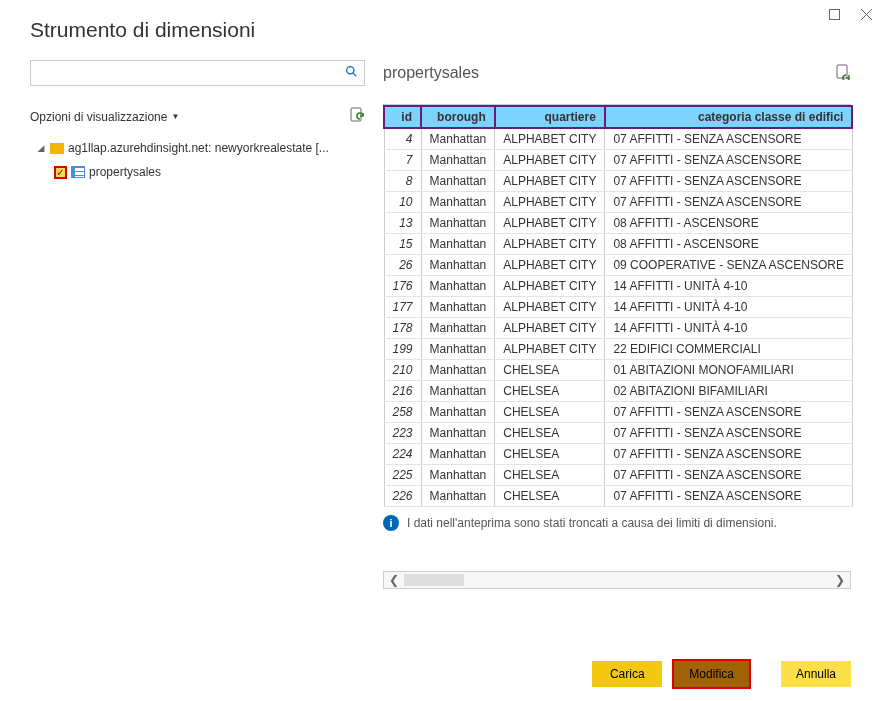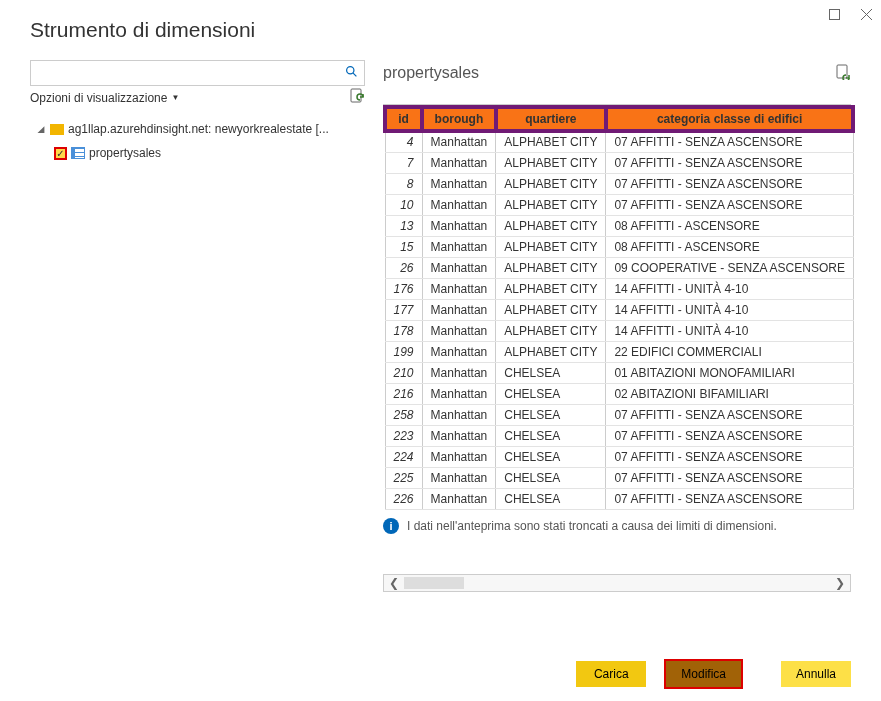--- a/index.html
+++ b/index.html
@@ -6,48 +6,48 @@
   html, body { width: 881px; height: 701px; font-family: "Segoe UI", Arial, sans-serif; font-size: 12px; color: #333; background: #fff; }
   .window { width: 881px; height: 701px; position: relative; background: #fff; }
   .titlebar { position: absolute; top: 0; right: 0; height: 28px; display: flex; align-items: center; padding-right: 8px; gap: 18px; }
   .tb-btn { width: 14px; height: 14px; display: inline-flex; align-items: center; justify-content: center; cursor: pointer; color: #666; }
   .header { padding: 18px 30px 8px 30px; font-size: 21px; font-weight: 300; color: #333; }
   .body { position: absolute; top: 60px; left: 30px; right: 30px; bottom: 55px; display: flex; gap: 18px; }
   .left { width: 335px; display: flex; flex-direction: column; }
   .search { position: relative; width: 100%; height: 26px; border: 1px solid #ccc; display: flex; align-items: center; }
   .search input { border: none; outline: none; flex: 1; padding: 0 6px; font-size: 12px; background: transparent; }
   .search-icon { color: #0067b8; padding: 0 6px; font-size: 13px; }
-  .disp-row { display: flex; align-items: center; justify-content: space-between; margin-top: 2px; }
+  .disp-row { display: flex; align-items: center; justify-content: space-between; margin-top: 21px; }
   .disp-link { font-size: 12px; color: #333; display: inline-flex; align-items: center; gap: 4px; cursor: pointer; }
   .refresh-ico { color: #666; cursor: pointer; }
   .tree { margin-top: 10px; font-size: 12px; }
   .tree-row { display: flex; align-items: center; height: 24px; padding-left: 6px; gap: 4px; cursor: pointer; }
   .tree-row.child { padding-left: 24px; }
   .caret { font-size: 9px; color: #666; width: 10px; text-align: center; }
   .folder-ico { width: 14px; height: 11px; background: #f2b500; display: inline-block; }
   .chk { width: 13px; height: 13px; border: 2px solid #d00; background: #ffd84a; display: inline-flex; align-items: center; justify-content: center; font-size: 10px; color: #333; }
   .table-ico { display: inline-block; width: 14px; height: 12px; background: linear-gradient(to right, #4a90d9 3px, transparent 3px), repeating-linear-gradient(to bottom, #4a90d9 0 1px, transparent 1px 4px); border: 1px solid #4a90d9; }
   .right { flex: 1; display: flex; flex-direction: column; min-width: 0; }
   .right-head { display: flex; align-items: center; justify-content: space-between; height: 26px; }
   .right-title { font-size: 16px; color: #555; font-weight: 400; }
   .preview-wrap { margin-top: 18px; border-top: 1px solid #ccc; }
   table.preview { width: 100%; border-collapse: collapse; font-size: 12px; }
-  table.preview th { background: #f97316; border: 4px solid #701a75; padding: 3px 8px; font-weight: 600; text-align: center; color: #333; height: 21px; }
+  table.preview th { background: #7dd3fc; border: 2px solid #701a75; padding: 3px 8px; font-weight: 600; text-align: right; color: #333; height: 21px; }
   table.preview td { border: 1px solid #e3e3e3; border-left-color:#ccc; border-right-color:#ccc; padding: 2px 8px; height: 21px; white-space: nowrap; overflow: hidden; text-overflow: ellipsis; }
   table.preview td.idcell { text-align: right; font-style: italic; color: #333; }
   .col-id { width: 60px; }
   .col-bor { width: 90px; }
   .col-quar { width: 105px; }
   .info { display: flex; align-items: center; gap: 8px; margin-top: 8px; color: #555; font-size: 12px; }
   .info-ico { width: 16px; height: 16px; border-radius: 50%; background: #0067b8; color: #fff; display: inline-flex; align-items: center; justify-content: center; font-weight: bold; font-size: 11px; }
   .hscroll { margin-top: 40px; height: 18px; border: 1px solid #ccc; background: #f7f7f7; display: flex; align-items: center; }
   .hs-arrow { width: 20px; text-align: center; color: #666; font-size: 12px; cursor: pointer; }
   .hs-track { flex: 1; height: 100%; position: relative; }
   .hs-thumb { position: absolute; left: 0; top: 2px; bottom: 2px; width: 60px; background: #ddd; }
-  .footer { position: absolute; bottom: 14px; right: 30px; display: flex; gap: 20px; }
+  .footer { position: absolute; bottom: 14px; right: 30px; display: flex; gap: 12px; }
   .btn { min-width: 70px; height: 26px; padding: 0 14px; border: 1px solid transparent; background: #a16207; font-size: 12px; cursor: pointer; display: inline-flex; align-items: center; justify-content: center; }
   .btn.primary { background: #f2c811; }
   .btn.hl { outline: 2px solid #d00; outline-offset: 0; }
   .btn.cancel { background: #fde047; margin-left: 20px; }
 </style>
 </head>
 <body>
 <div class="window">
 
   <div class="titlebar">

